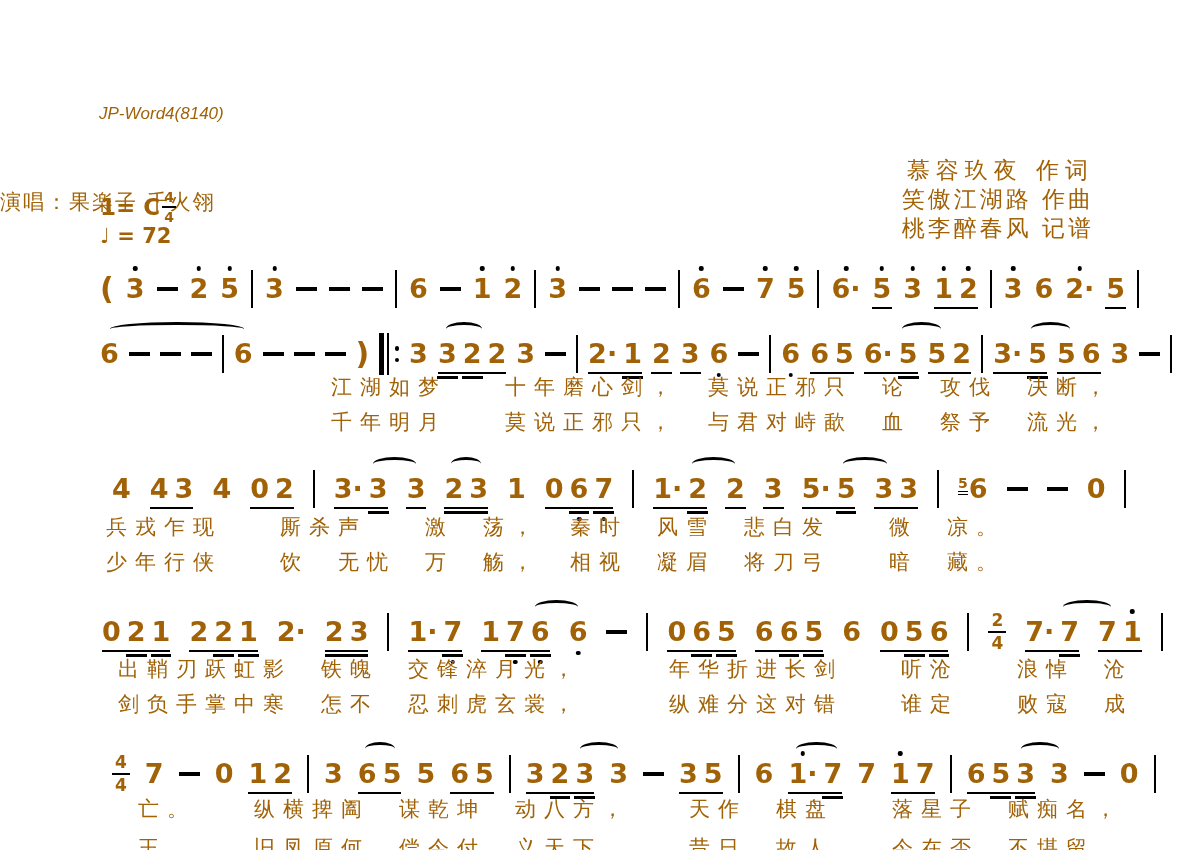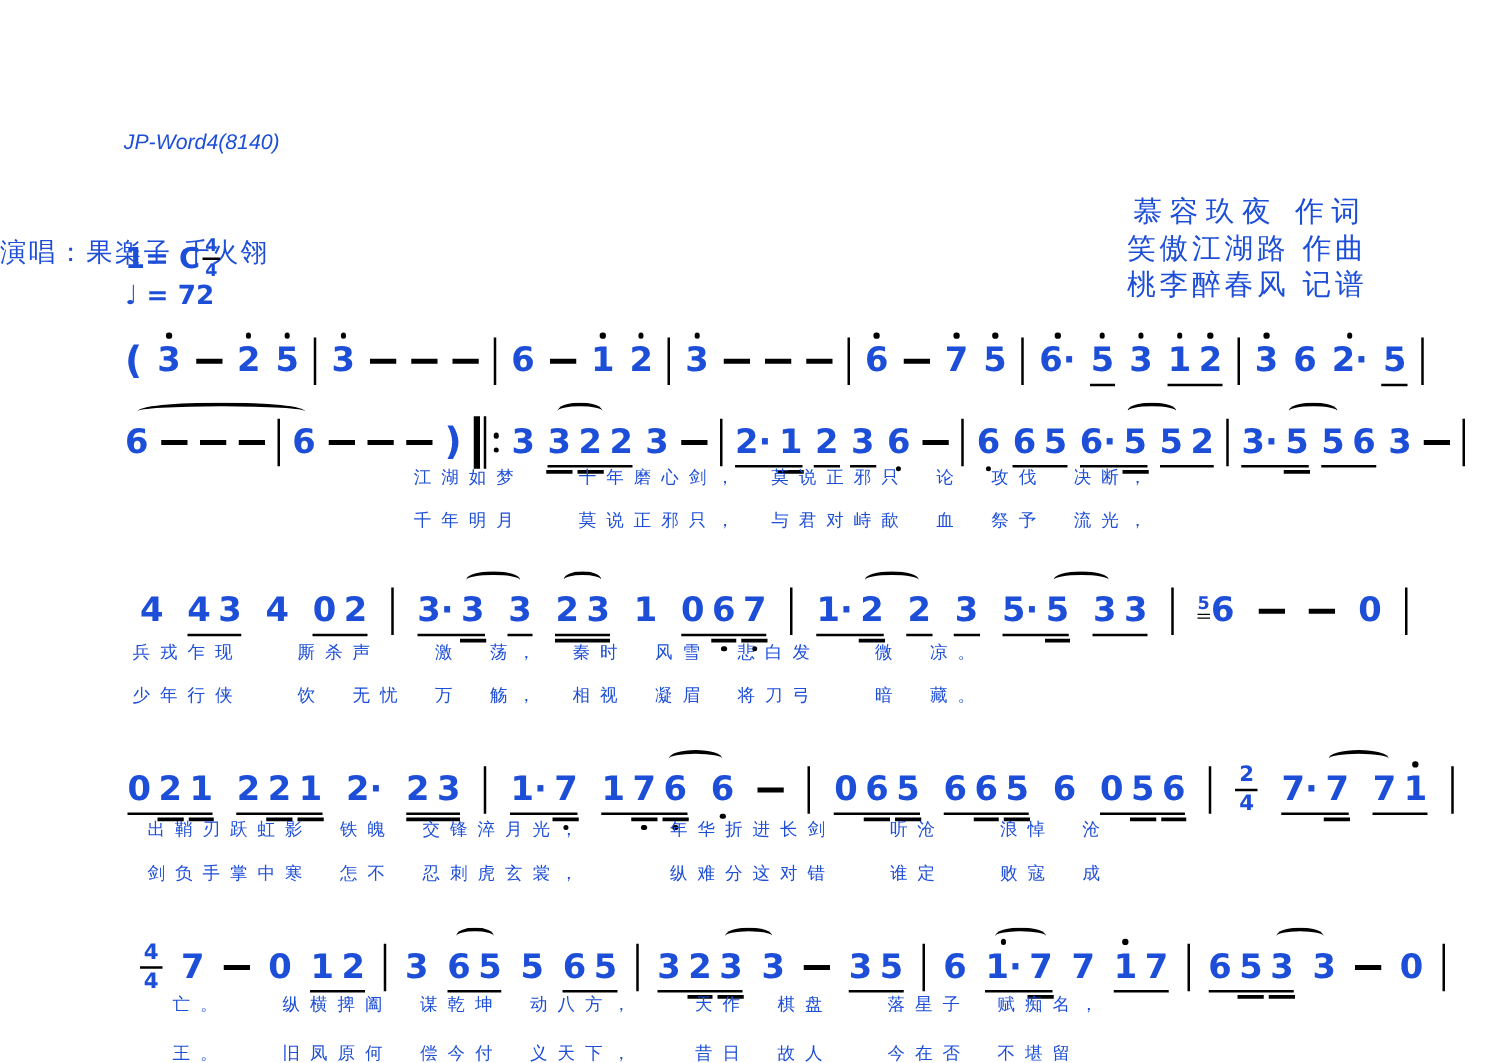--- a/index.html
+++ b/index.html
@@ -1,17 +1,17 @@
 <!DOCTYPE html>
 <html><head>
 <meta charset="utf-8">
 <style>
   html,body{margin:0;padding:0;background:#fff}
   .page{position:relative;width:1200px;height:850px;background:#fff;overflow:hidden;
-        font-family:"DejaVu Serif",serif;color:#1d4ed8}
+        font-family:"DejaVu Serif",serif;color:#a16207}
 
   .watermark{position:absolute;left:99px;top:104px;font-family:"Liberation Sans",sans-serif;
              font-style:italic;font-size:17px}
   .title{position:absolute;left:0;right:0;top:106px;margin:0;text-align:center;
          font-size:50px;font-weight:bold;letter-spacing:12px}
   .subtitle{position:absolute;left:0;right:0;top:188px;text-align:left;font-size:21px;letter-spacing:2px}
   .credits{position:absolute;right:106px;top:156px;text-align:right;font-size:23px;line-height:29px;letter-spacing:3px}
   .credits .c0{letter-spacing:6px}
 
   .keysig{position:absolute;left:100px;top:190px;display:flex;align-items:center;gap:2px;
@@ -45,21 +45,21 @@
   .rep .dots{display:inline-flex;flex-direction:column;gap:7px;margin-left:2px}
   .rep .dots i{width:4.5px;height:4.5px;border-radius:50%;background:#000}
   .ts{display:inline-flex;flex-direction:column;align-items:center;font-size:17px;line-height:1}
   .ts .tn{border-bottom:2.4px solid #000;padding:0 3px 2px}
   .ts .td{padding-top:2px}
   .grace{display:inline-block;font-size:14px;vertical-align:10px;border-bottom:4px double #000;
          line-height:1.1;margin-right:1px}
   .tie{position:absolute;top:-13px;height:11px;border-top:3px solid #000;border-radius:50% 50% 0 0}
   i{font-style:normal;display:block}
 
-  .lyr{position:absolute;font-size:14px;letter-spacing:8px;white-space:nowrap}
+  .lyr{position:absolute;font-size:21px;letter-spacing:8px;white-space:nowrap}
   .l0{left:331px;top:373px}
   .l1{left:331px;top:408px}
   .l2{left:106px;top:513px}
   .l3{left:106px;top:548px}
   .l4{left:118px;top:655px}
   .l5{left:118px;top:690px}
   .l6{left:138px;top:795px}
   .l7{left:138px;top:834px}
 </style>
 </head>

